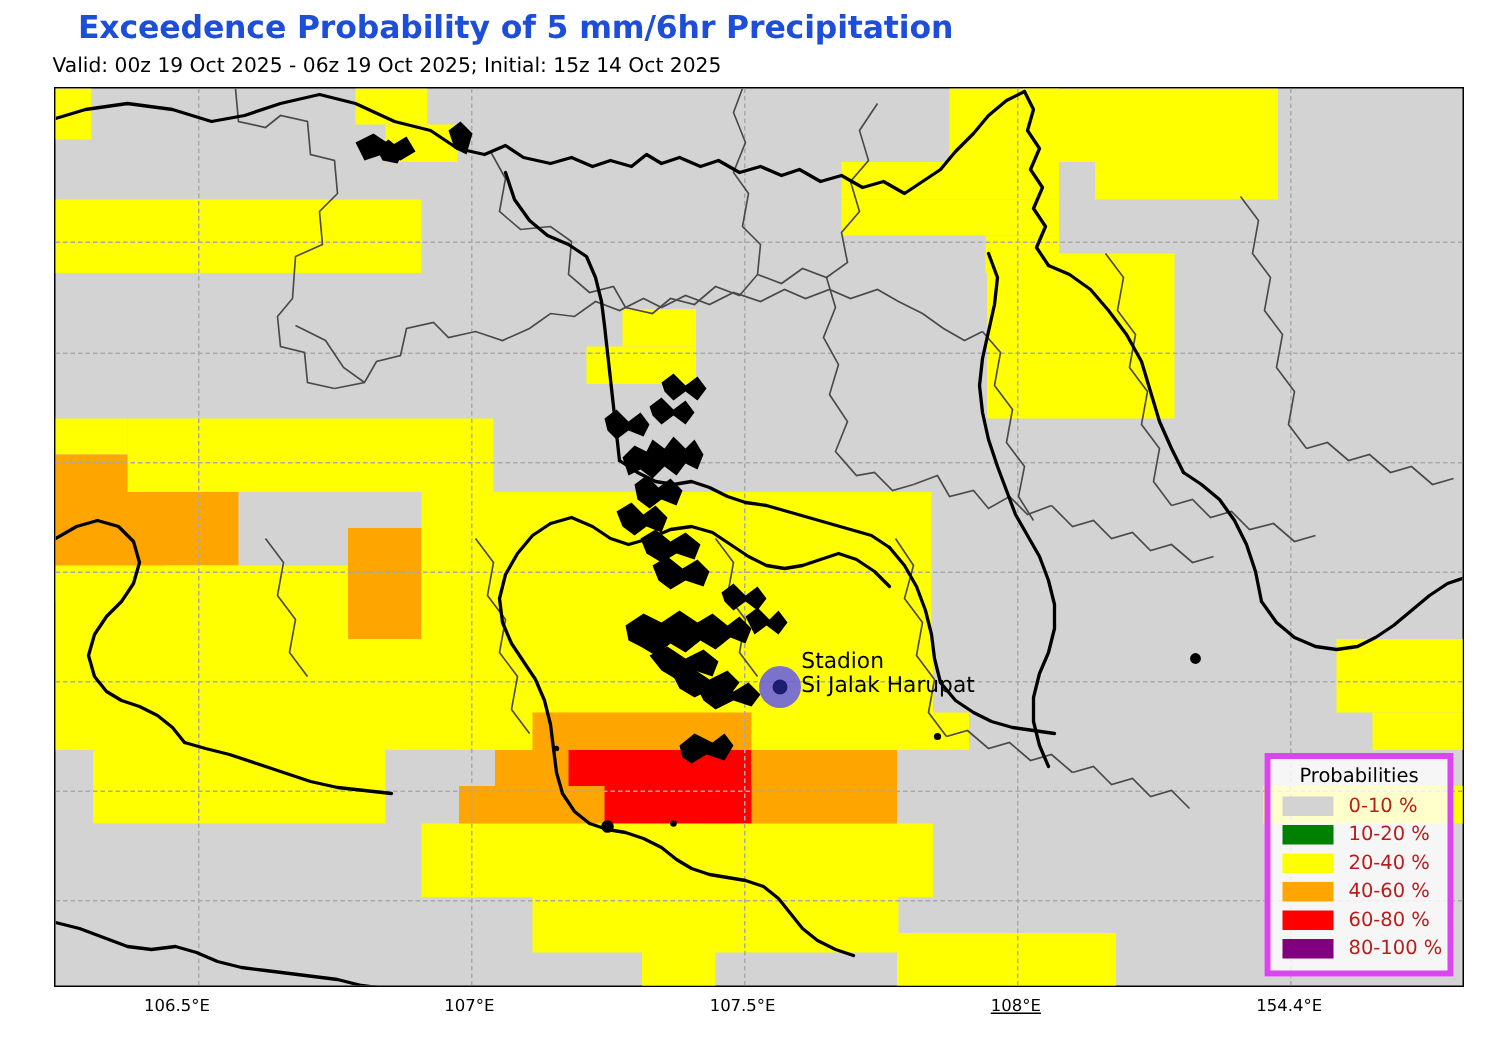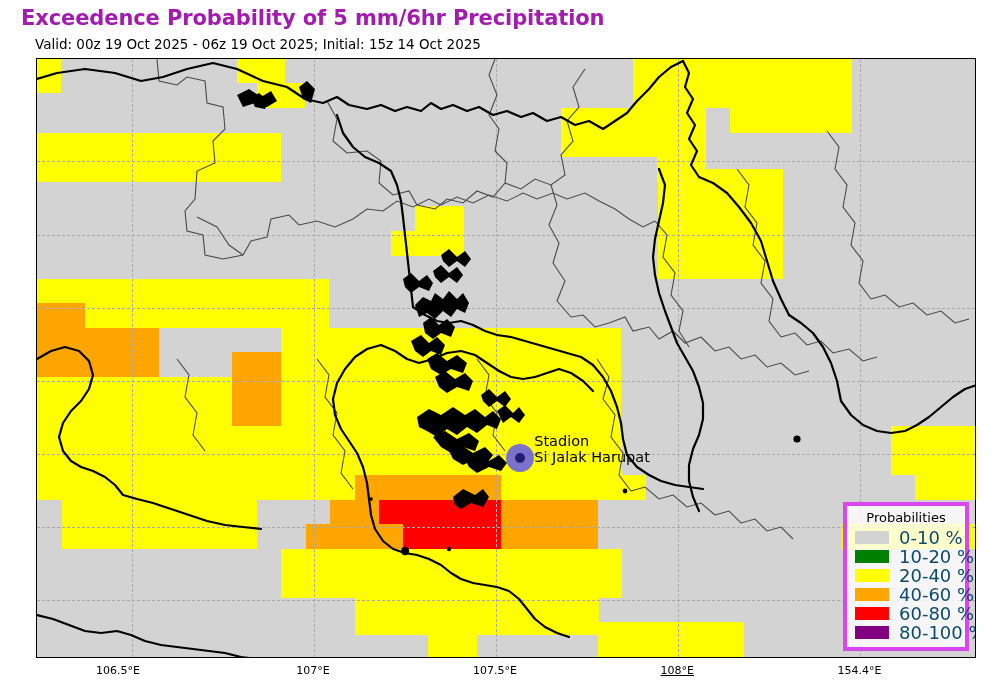--- a/index.html
+++ b/index.html
@@ -11,24 +11,24 @@
   }
   #page {
     position: relative;
     width: 1000px; height: 700px;
     background: #ffffff;
   }
 
   
   #title {
     position: absolute;
-    left: 21px; top: 6px;
+    left: 52px; top: 6px;
     font-size: 21px;
     font-weight: bold;
-    color: #a21caf;
+    color: #1d4ed8;
     white-space: nowrap;
     letter-spacing: -0.1px;
   }
   #subtitle {
     position: absolute;
     left: 35px; top: 36px;
     font-size: 13.5px;
     font-weight: normal;
     color: #000000;
     white-space: nowrap;
@@ -151,22 +151,22 @@
     display: flex;
     align-items: center;
     height: 19px;
   }
   .legend-swatch {
     width: 34px; height: 13px;
     flex: 0 0 auto;
     border: 0;
   }
   .legend-label {
-    font-size: 18px;
-    color: #0c4a6e;
+    font-size: 13px;
+    color: #b91c1c;
     margin-left: 10px;
     white-space: nowrap;
   }
 </style>
 </head>
 <body>
 
 <div id="page">
 
   <div id="title">Exceedence Probability of 5 mm/6hr Precipitation</div>

